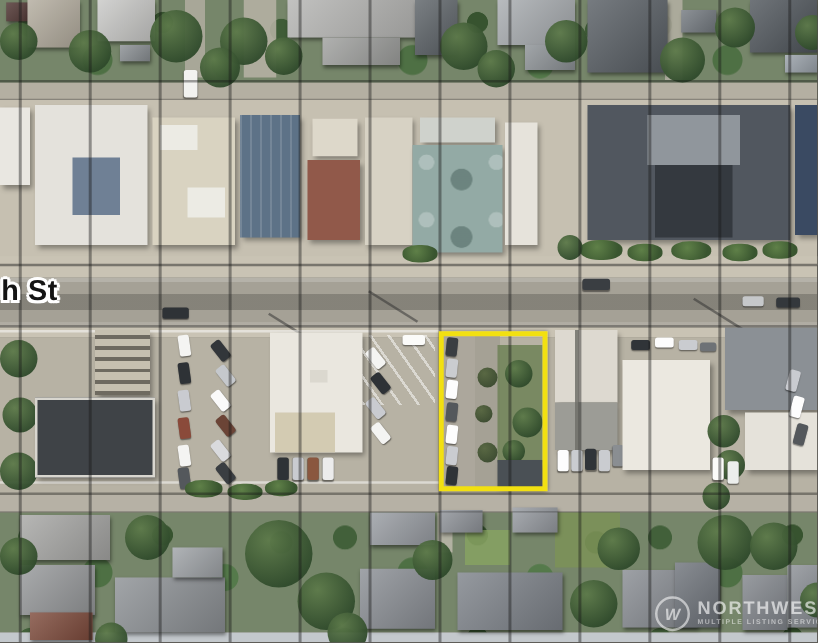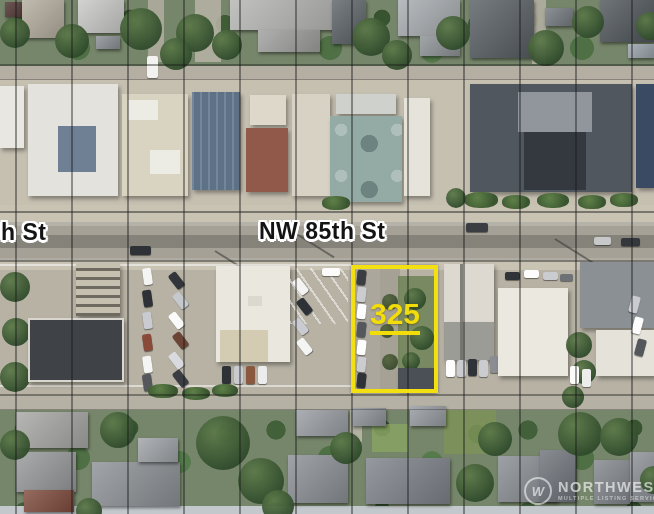--- a/index.html
+++ b/index.html
@@ -243,25 +243,23 @@
 
   <div class="grid">
     <div class="hline" style="top:64px;height:2px;background:rgba(22,22,22,.40)"></div>
     <div class="hline" style="top:79px;height:1px;background:rgba(22,22,22,.28)"></div>
     <div class="hline" style="top:211px;height:2px;background:rgba(22,22,22,.45)"></div>
     <div class="hline" style="top:260px;height:2px;background:rgba(22,22,22,.33)"></div>
     <div class="hline" style="top:394px;height:2px;background:rgba(22,22,22,.40)"></div>
     <div class="hline" style="top:409px;height:1px;background:rgba(22,22,22,.30)"></div>
   </div>
 
-  <div class="street-label label-main">NW 85th St</div>
   <div class="street-label label-partial">h St</div>
 
   <div class="parcel-box"></div>
-  <div class="parcel-number"><span>325</span></div>
 
   <div class="watermark">
     <div class="wm-circle">
         <span>W</span>
       </div>
     <div class="wm-text">
       <div class="wm-name">NORTHWEST</div>
       <div class="wm-sub">MULTIPLE LISTING SERVICE</div>
     </div>
   </div>

